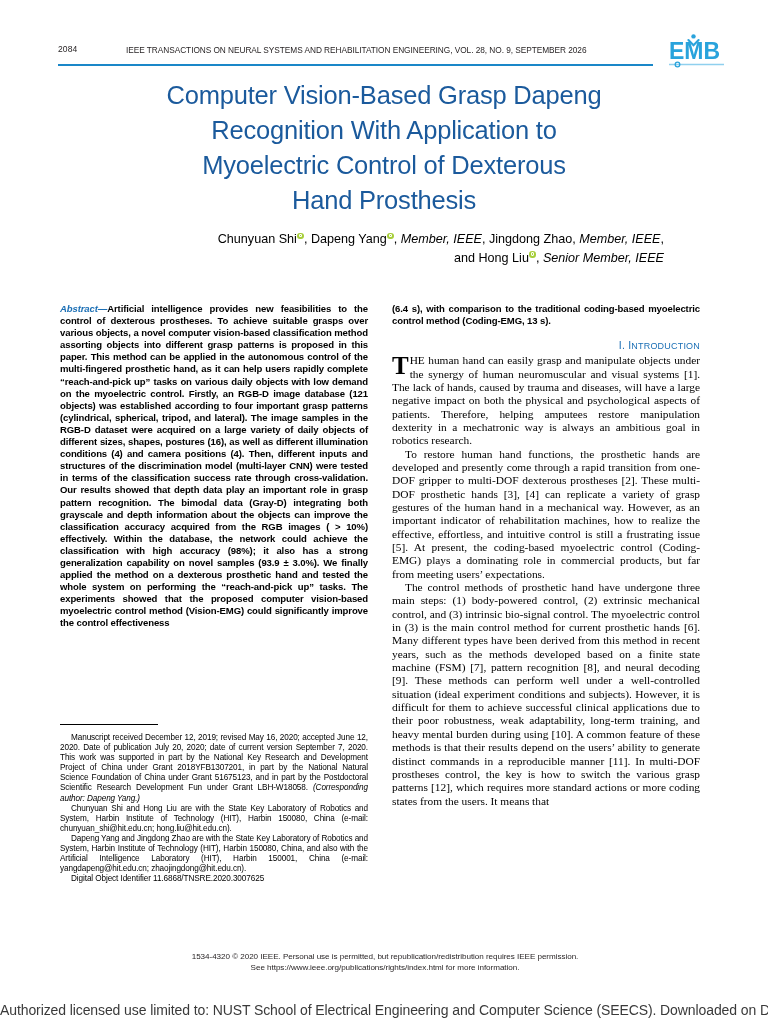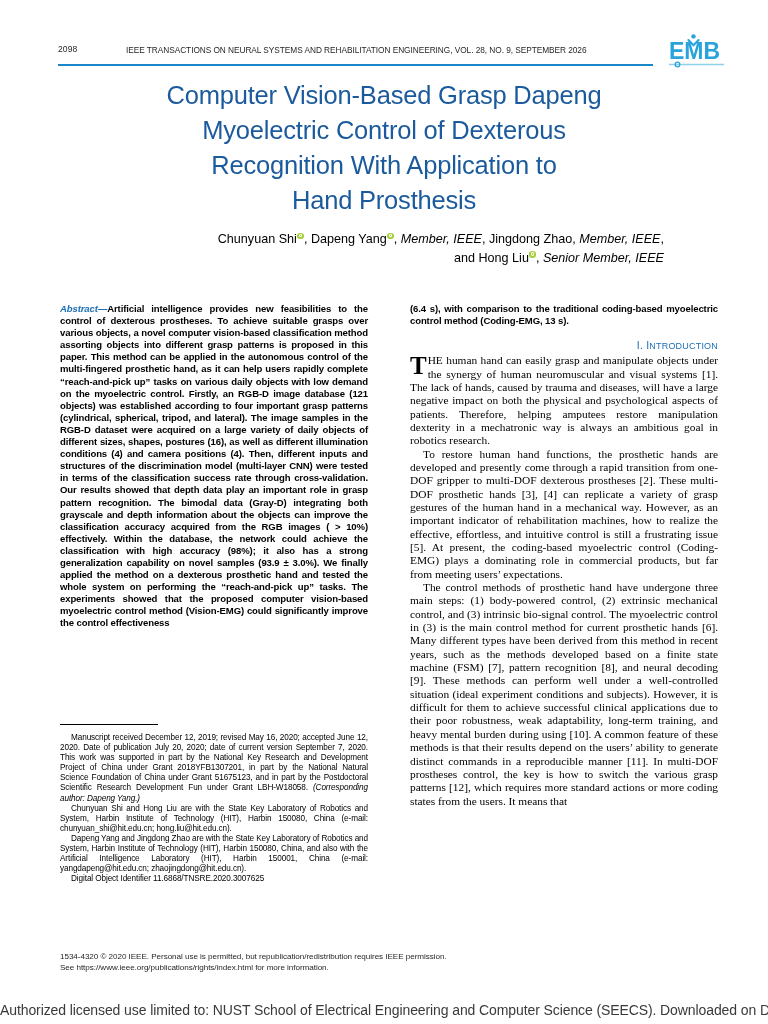--- a/index.html
+++ b/index.html
@@ -111,21 +111,21 @@
     box-sizing: border-box;
   }
 
   
   .col {
     position: absolute;
     top: 303px;
     width: 308px;
   }
   .col-left { left: 60px; }
-  .col-right { left: 392px; margin-left: 18px; }
+  .col-right { left: 392px; }
 
   .abstract {
     font-family: "Liberation Sans", sans-serif;
     font-size: 9.55px;
     line-height: 12.1px;
     font-weight: bold;
     text-align: justify;
     color: #000000;
     margin: 0;
     letter-spacing: -0.12px;
@@ -208,21 +208,21 @@
   }
   .footnotes p { margin: 0; text-indent: 11px; }
   .footnotes i { font-style: italic; }
 
   
   .copyright {
     position: absolute;
     left: 60px;
     top: 952px;
     width: 650px;
-    text-align: left;
+    text-align: center;
     font-family: "Liberation Sans", sans-serif;
     font-size: 8.1px;
     line-height: 10.6px;
     color: #231f20;
     letter-spacing: -0.05px;
   }
   .download-note {
     position: absolute;
     left: 0px;
     top: 1002px;
@@ -234,42 +234,42 @@
     white-space: nowrap;
     letter-spacing: -0.1px;
   }
 </style>
 </head>
 <body>
 
 <div class="page">
 
   <div class="running-head">
-    <span class="folio">2098</span>
+    <span class="folio">2084</span>
     <span class="journal-title">IEEE TRANSACTIONS ON NEURAL SYSTEMS AND REHABILITATION ENGINEERING, VOL. 28, NO. 9, SEPTEMBER 2026</span>
   </div>
   <div class="header-rule"></div>
 
   <div class="emb-logo">
     <svg width="55" height="36" viewBox="0 0 55 36" xmlns="http://www.w3.org/2000/svg">
 
       <circle cx="24.5" cy="3.4" r="2.2" fill="#29a3dc"></circle>
       <path d="M19.4 7.0 L24.5 12.2 L29.6 7.0" stroke="#29a3dc" stroke-width="2.1" fill="none" stroke-linecap="round"></path>
 
       <text x="0" y="25.5" font-family="Liberation Sans, sans-serif" font-size="23" font-weight="bold" fill="#29a3dc">EMB</text>
 
       <line x1="0" y1="31.5" x2="55" y2="31.5" stroke="#8fd0ee" stroke-width="1.3"></line>
       <circle cx="8.5" cy="31.5" r="2.3" fill="none" stroke="#29a3dc" stroke-width="1.3"></circle>
     </svg>
   </div>
 
   <div class="title">
     <div>Computer Vision-Based Grasp Dapeng</div>
+    <div>Recognition With Application to</div>
     <div>Myoelectric Control of Dexterous</div>
-    <div>Recognition With Application to</div>
     <div>Hand Prosthesis</div>
   </div>
 
   <div class="authors">
     <span>Chunyuan Shi</span><span class="orcid"></span><span>, </span><span>Dapeng Yang</span><span class="orcid"></span><span>, </span><i>Member, IEEE</i><span>, </span><span>Jingdong Zhao</span><span>, </span><i>Member, IEEE</i><span>,</span>
     <br>
     <span>and </span><span>Hong Liu</span><span class="orcid"></span><span>, </span><i>Senior Member, IEEE</i>
   </div>
 
   <div class="col col-left">

